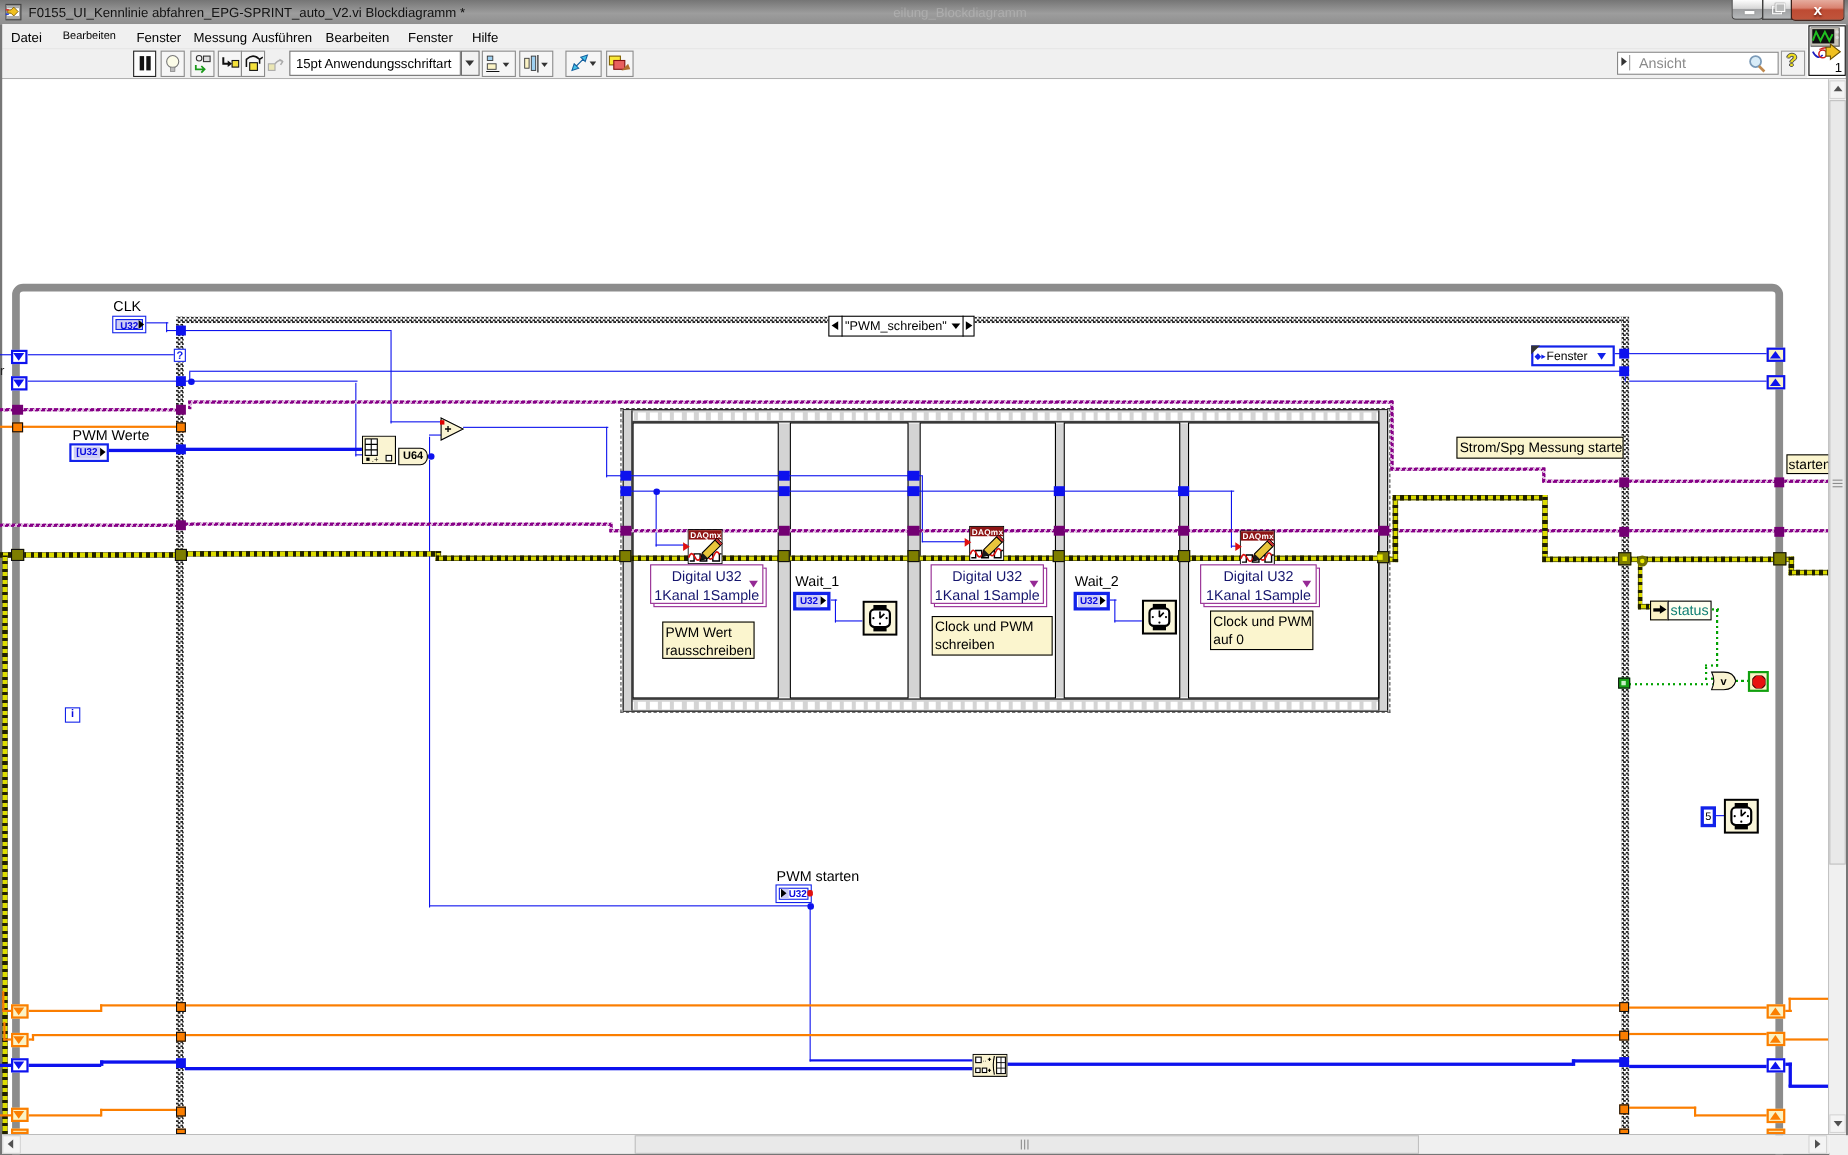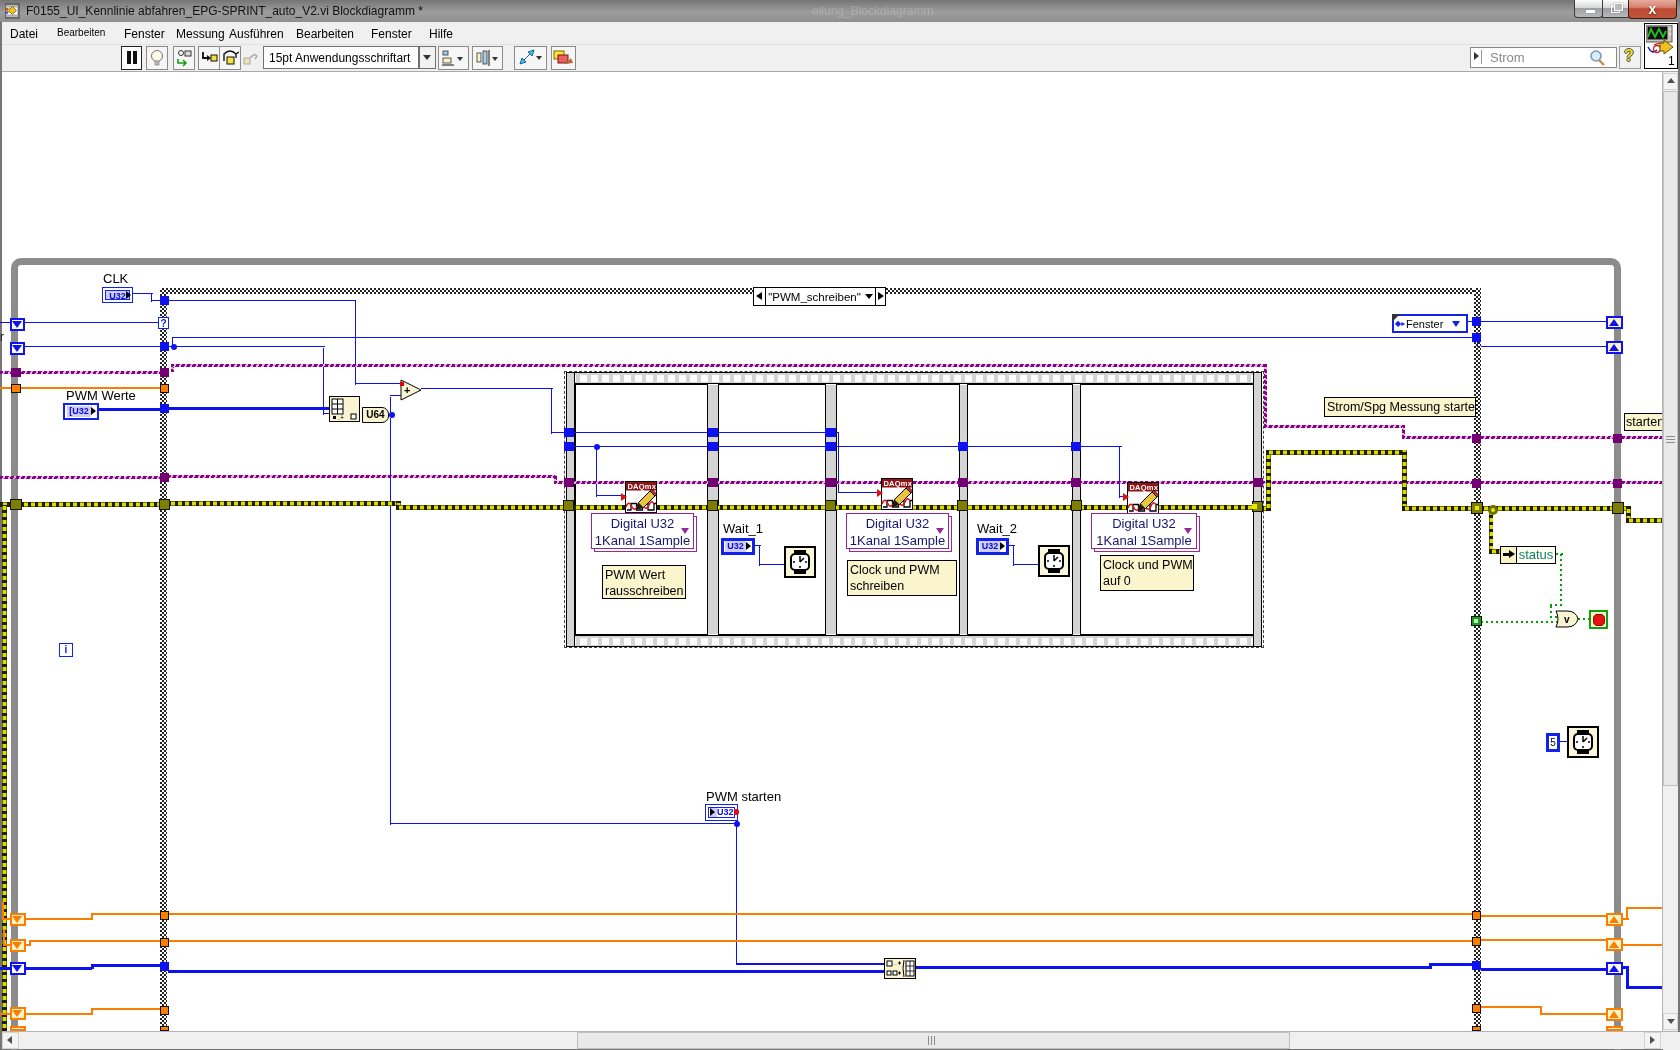--- a/index.html
+++ b/index.html
@@ -122,21 +122,21 @@
 <div class="a" style="left:551px;top:46px;width:25px;height:24px;background:#F6F6F6;border:1px solid #8B8B8B;box-sizing:border-box"></div>
 <svg class="a" style="left:553px;top:48px" width="21" height="20">
     <rect x="1" y="3" width="10" height="8" fill="#F8E838" stroke="#806000"></rect>
     <rect x="5" y="7" width="10" height="8" fill="#E86060" stroke="#801010"></rect>
     <path d="M12,16 l6,-6 2,5 z" fill="#B07030"></path>
   </svg>
 
 <div class="a" style="left:1470px;top:47px;width:147px;height:21px;background:#fff;border:1px solid #888;box-sizing:border-box"></div>
 <div class="a" style="left:1474px;top:52px;width:0;height:0;border-top:4px solid transparent;border-bottom:4px solid transparent;border-left:5px solid #333"></div>
 <div class="a" style="left:1481px;top:50px;width:1px;height:14px;background:#999"></div>
-<div class="a" style="left:1490px;top:50px;font-size:13px;color:#8a8a8a">Strom</div>
+<div class="a" style="left:1490px;top:50px;font-size:13px;color:#8a8a8a">Ansicht</div>
 <svg class="a" style="left:1588px;top:49px" width="19" height="18">
     <circle cx="8" cy="7" r="5" fill="#D8ECF8" stroke="#7A9AB8" stroke-width="1.6"></circle>
     <path d="M11,11 l5,5" stroke="#C08A50" stroke-width="2.4"></path>
   </svg>
 <div class="a" style="left:1619px;top:46px;width:22px;height:23px;background:#F2F2F2;border:1px solid #999;box-sizing:border-box"></div>
 <div class="a" style="left:1624px;top:47px;font-size:16px;font-weight:bold;color:#EEDE20;text-shadow:-1px 0 #555,1px 0 #555,0 -1px #555,0 1px #555">?</div>
 <div class="a" style="left:1644px;top:23px;width:34px;height:46px;background:#fff;border:1px solid #000;box-sizing:border-box"></div>
 <svg class="a" style="left:1646px;top:25px" width="30" height="42" viewBox="0 0 30 42">
  <rect x="0" y="0" width="26" height="17" fill="#C8C4B8" stroke="#555"></rect>
  <rect x="1.5" y="1.5" width="20" height="13" fill="#101010"></rect>

